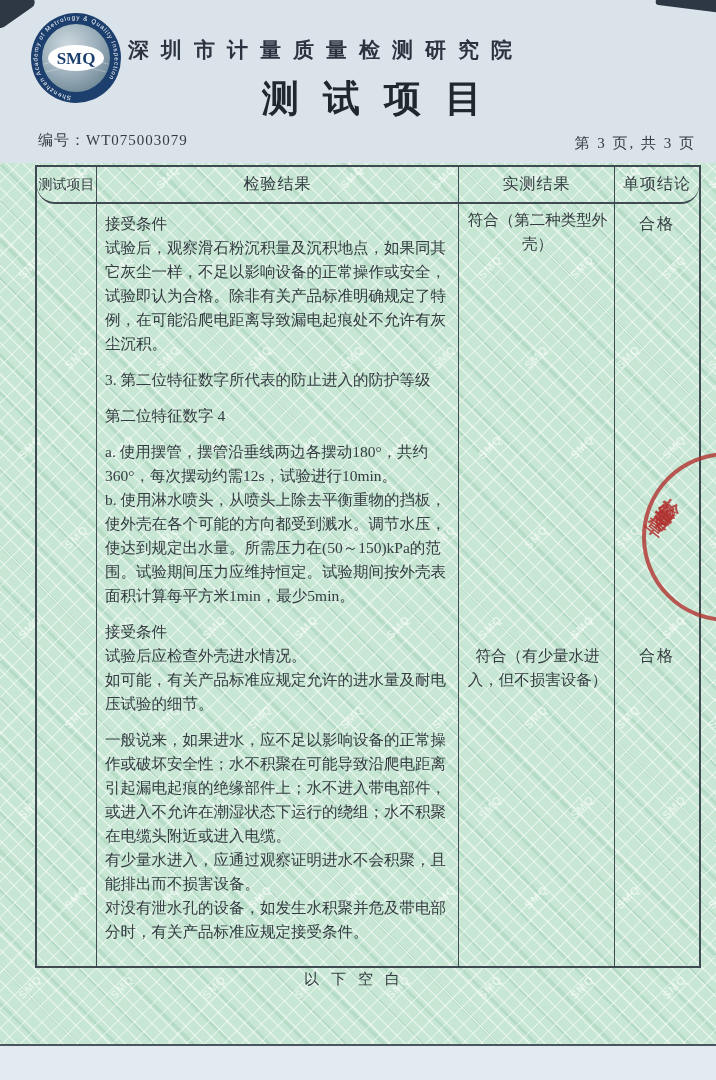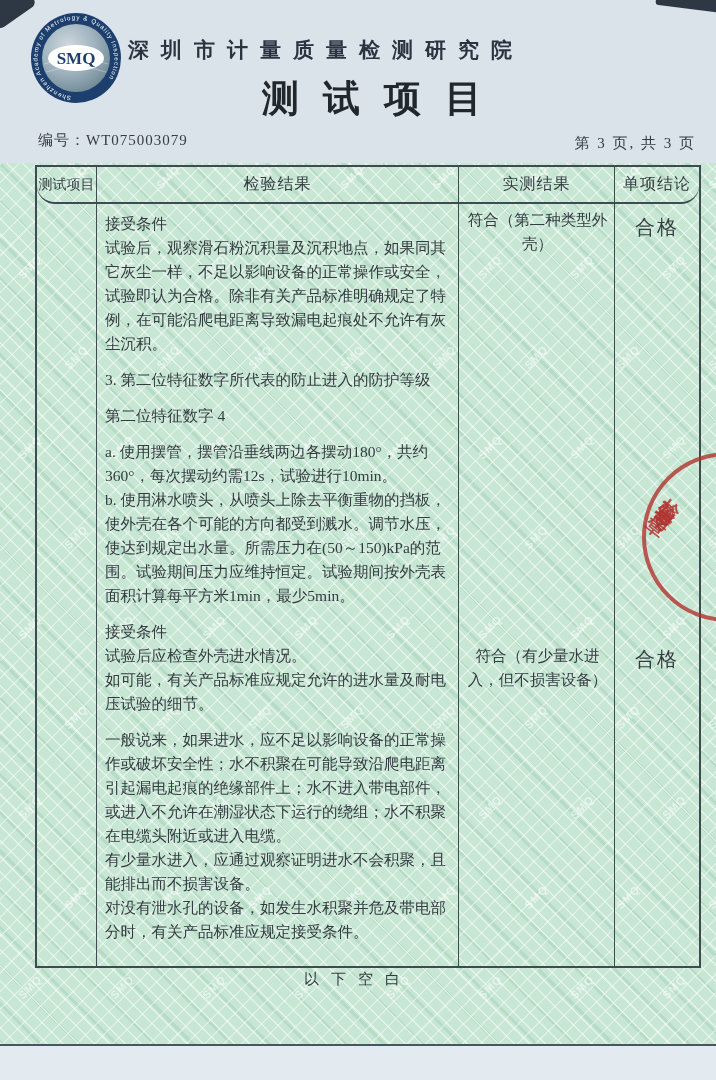--- a/index.html
+++ b/index.html
@@ -52,21 +52,21 @@
   .tbody{position:relative;display:flex;height:764px;}
   .td{box-sizing:border-box;border-right:1px solid #3f4a52;height:100%;}
   .td.c4{border-right:none;}
   .req-cell{padding:8px 4px 0 8px;font-size:15.5px;line-height:24px;overflow:hidden;}
   .para{margin:0;}
   .para.gap{margin-top:12px;}
   .res-cell{position:relative;}
   .res-entry{position:absolute;left:8px;right:6px;font-size:15.5px;line-height:24px;}
   .res-entry.e1{top:4px;} .res-entry.e2{top:440px;}
   .con-cell{position:relative;}
-  .con-entry{position:absolute;left:0;width:100%;text-align:center;font-size:20px;letter-spacing:2px;}
+  .con-entry{position:absolute;left:0;width:100%;text-align:center;font-size:16px;letter-spacing:2px;}
   .con-entry.e1{top:10px;} .con-entry.e2{top:442px;}
   
   .blank-note{
     position:absolute;left:0;right:0;top:970px;text-align:center;
     font-size:15px;letter-spacing:12px;color:#333b41;
   }
   
   .stamp-ring{
     position:absolute;left:642px;top:452px;width:170px;height:170px;
     border:4px solid rgba(178,50,48,.8);border-radius:50%;box-sizing:border-box;

